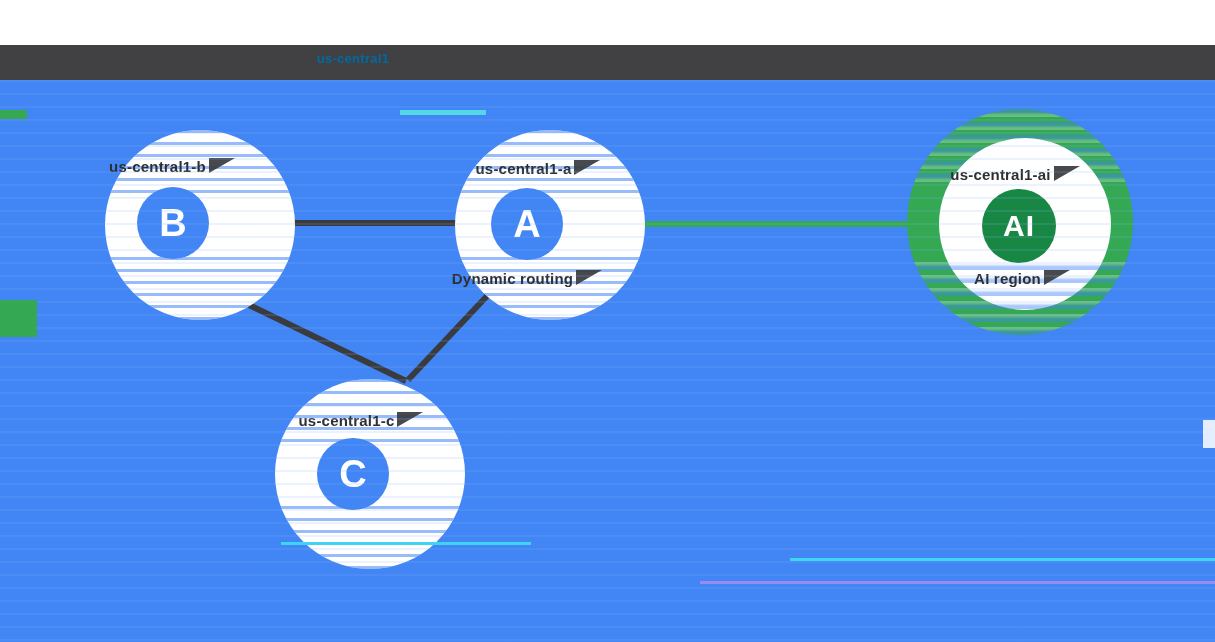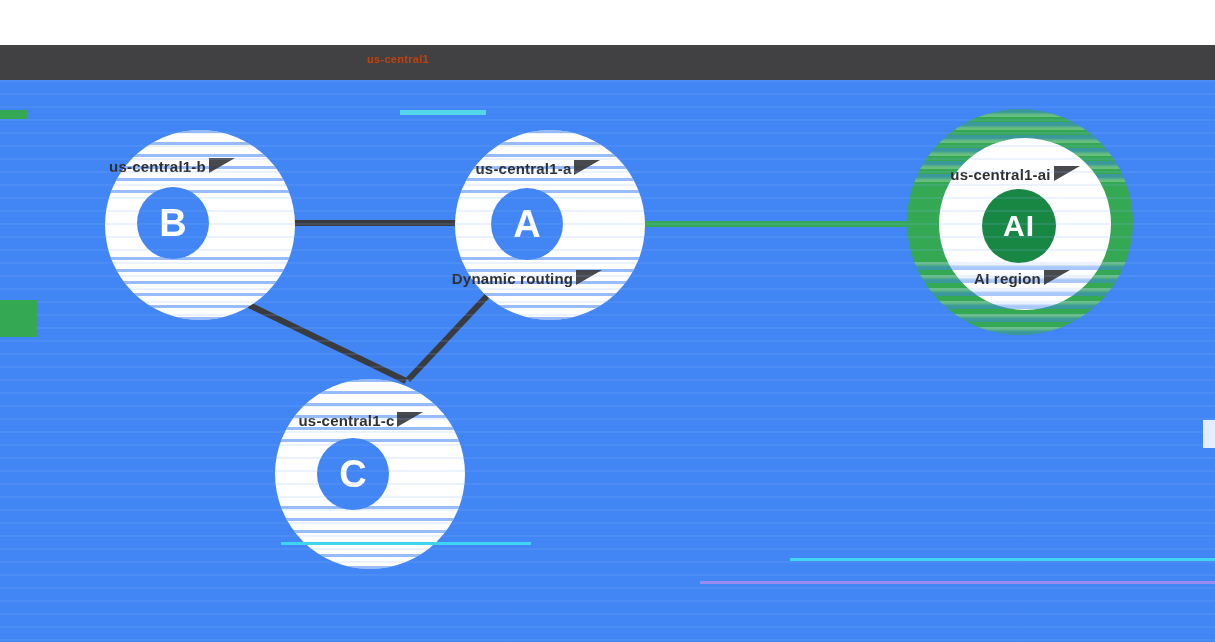--- a/index.html
+++ b/index.html
@@ -2,21 +2,21 @@
 <html><head>
 <meta charset="utf-8">
 <style>
   html,body{margin:0;padding:0;background:#ffffff;}
   body{width:1215px;height:642px;position:relative;overflow:hidden;
        font-family:"Liberation Sans",sans-serif;}
 
   
   .title-bar{position:absolute;left:0;top:45px;width:1215px;height:35px;background:#414144;}
   .title-text{position:absolute;left:277px;top:47px;width:152px;height:24px;line-height:24px;
-              text-align:right;font-size:11px;font-weight:700;color:#c2410c;letter-spacing:.3px;}
+              text-align:center;font-size:13px;font-weight:700;color:#0369a1;letter-spacing:.3px;}
 
   
   .canvas{position:absolute;left:0;top:80px;width:1215px;height:562px;background:#4285F4;overflow:hidden;}
   .svg-layer{position:absolute;left:0;top:0;width:1215px;height:562px;}
 
   
   .node-circle{position:absolute;width:190px;height:190px;border-radius:50%;background:#ffffff;overflow:hidden;}
   .node-circle::before,.node-circle::after{content:"";position:absolute;left:0;width:100%;height:36%;pointer-events:none;
       background:repeating-linear-gradient(180deg,rgba(66,133,244,.55) 0 3px,rgba(66,133,244,0) 3px 12px);}
   .node-circle::before{top:0;}

